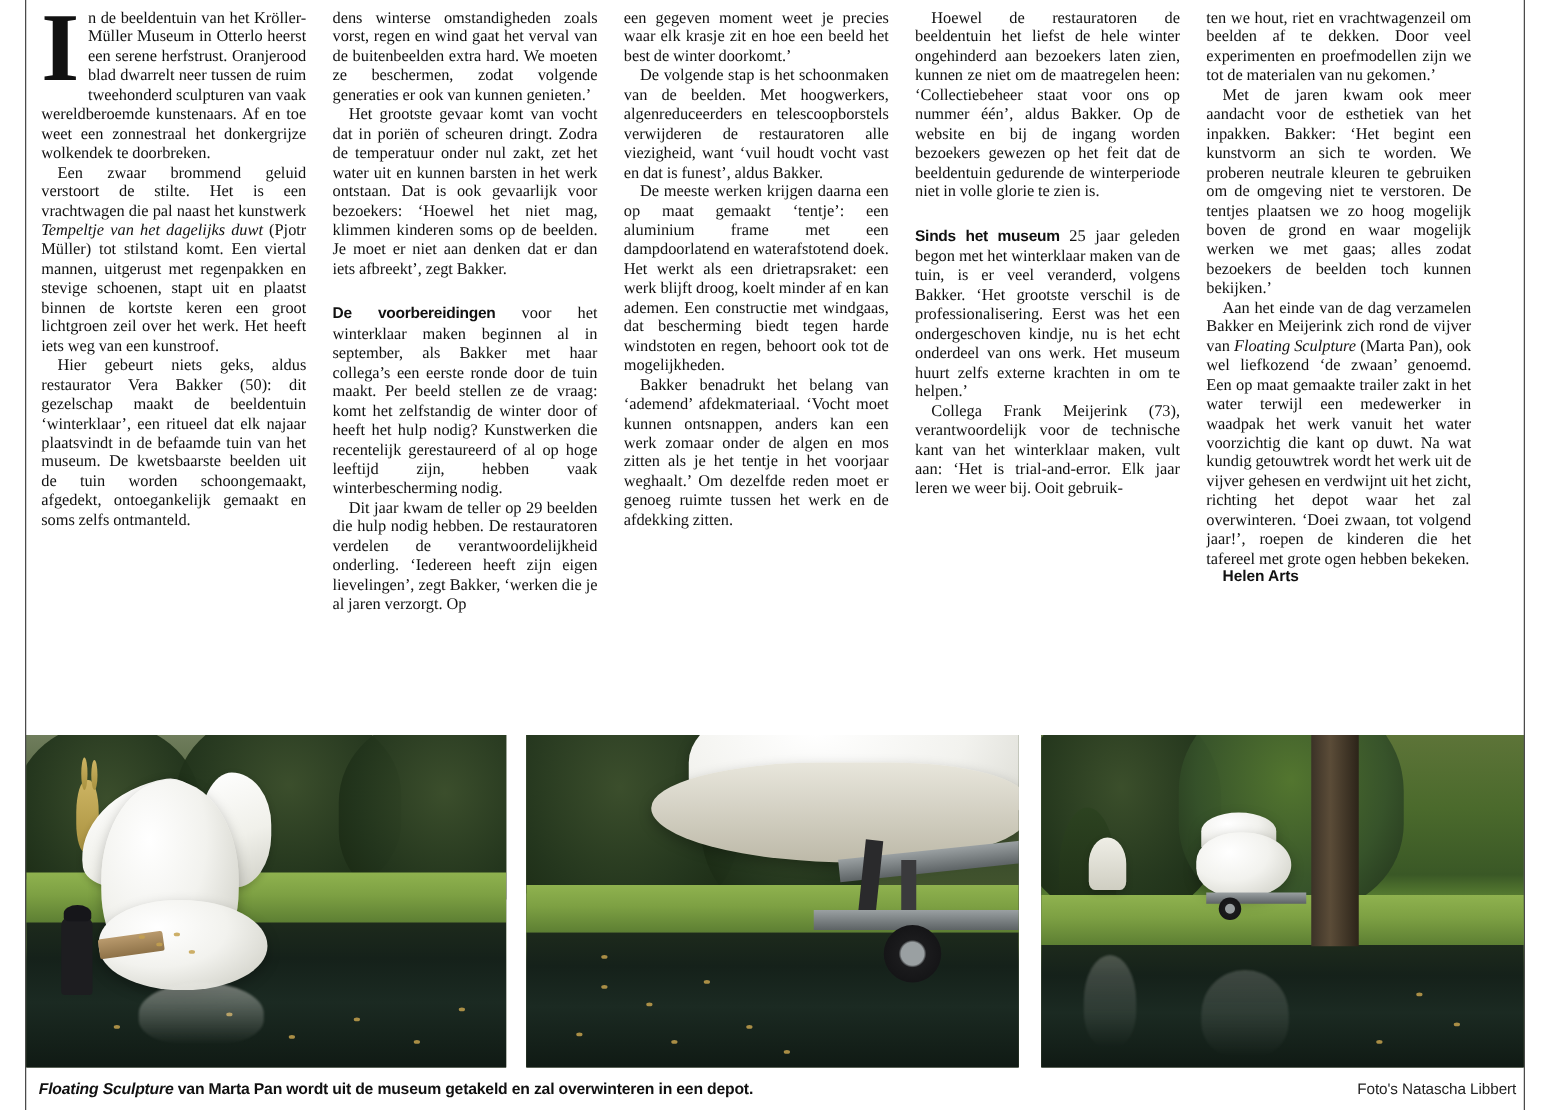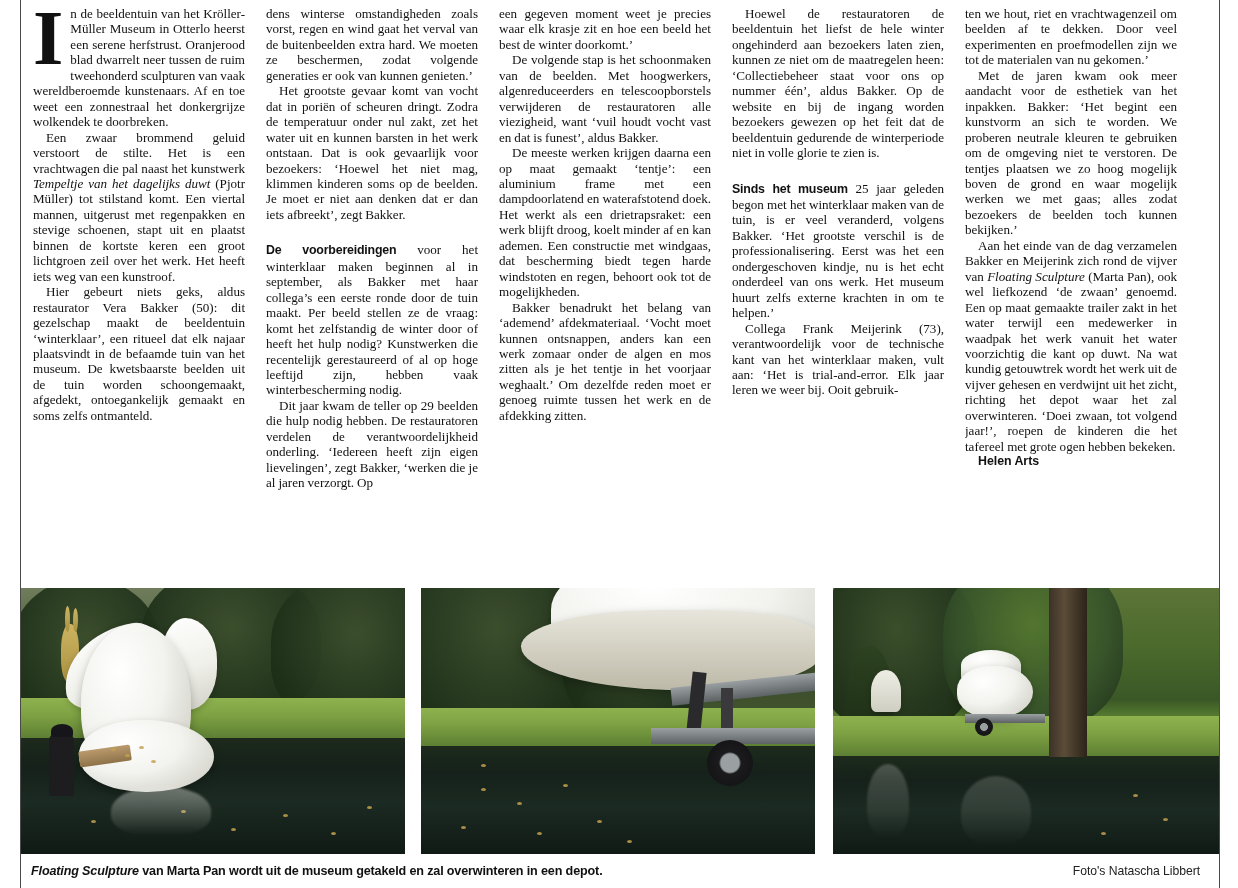--- a/index.html
+++ b/index.html
@@ -237,21 +237,21 @@
     margin-left: 10px;
   }
   .caption .ital {
     font-style: italic;
   }
   .credit {
     font-family: "Liberation Sans", "DejaVu Sans", sans-serif;
     font-weight: 400;
     font-size: 12.2px;
     color: #222;
-    margin-right: 19px;
+    margin-right: 6px;
     letter-spacing: -0.05px;
   }
 </style>
 </head>
 <body>
 
 <div class="page">
 
   <div class="rule-left"></div>
   <div class="rule-right"></div>

